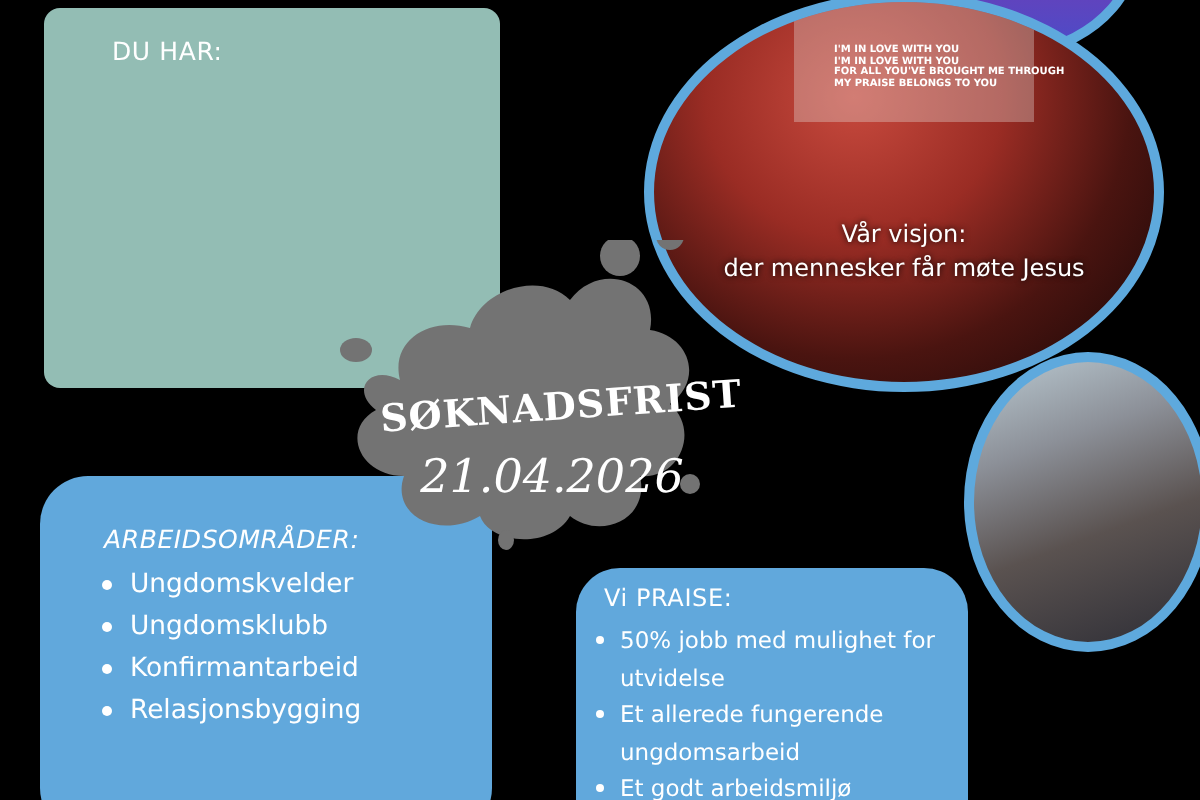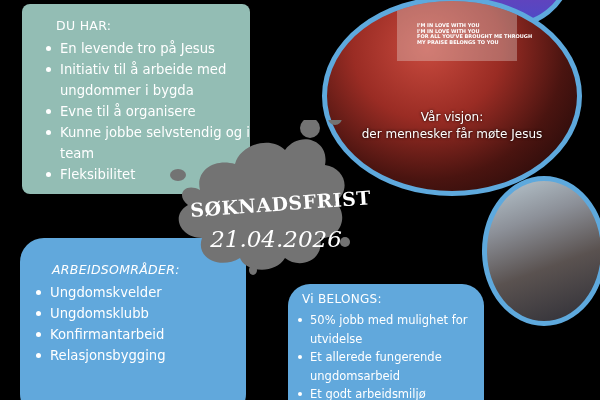--- a/index.html
+++ b/index.html
@@ -41,41 +41,34 @@
   <div class="vision">
     <div>Vår visjon:</div>
     <div>der mennesker får møte Jesus</div>
   </div>
 </div>
 
 <div class="circle circle-bottom"></div>
 
 <div class="box box-green">
   <div class="heading" style="left:34px;top:14px;">DU HAR:</div>
-  <ul style="left:22px;top:34px;width:210px;">
-    <li>En levende tro på Jesus</li>
-    <li>Initiativ til å arbeide med ungdommer i bygda</li>
-    <li>Evne til å organisere</li>
-    <li>Kunne jobbe selvstendig og i team</li>
-    <li>Fleksibilitet</li>
-  </ul>
 </div>
 
 <div class="box box-blue-left">
   <div class="heading" style="left:32px;top:24px;font-style:italic;">ARBEIDSOMRÅDER:</div>
-  <ul style="left:14px;top:44px;width:200px;">
+  <ul style="left:29px;top:44px;width:200px;">
     <li>Ungdomskvelder</li>
     <li>Ungdomsklubb</li>
     <li>Konfirmantarbeid</li>
     <li>Relasjonsbygging</li>
   </ul>
 </div>
 
 <div class="box box-blue-right">
-  <div class="heading" style="left:14px;top:8px;font-size:12px;">Vi BELONGS:</div>
+  <div class="heading" style="left:14px;top:8px;font-size:12px;">Vi PRAISE:</div>
   <ul style="left:8px;top:27px;width:180px;">
     <li>50% jobb med mulighet for utvidelse</li>
     <li>Et allerede fungerende ungdomsarbeid</li>
     <li>Et godt arbeidsmiljø</li>
   </ul>
 </div>
 
 <svg class="splat" viewBox="0 0 220 160">
   <path fill="#737373" d="M60,70 C55,50 75,38 95,44 C100,25 130,15 145,30 C160,10 190,20 185,45 C205,48 212,70 195,82 C210,95 200,120 180,118 C185,140 160,150 145,138 C135,155 105,152 100,138 C80,150 55,138 62,118 C40,118 30,95 48,85 C35,75 45,62 60,70 Z"></path>
   <circle cx="170" cy="8" r="10" fill="#737373"></circle>

